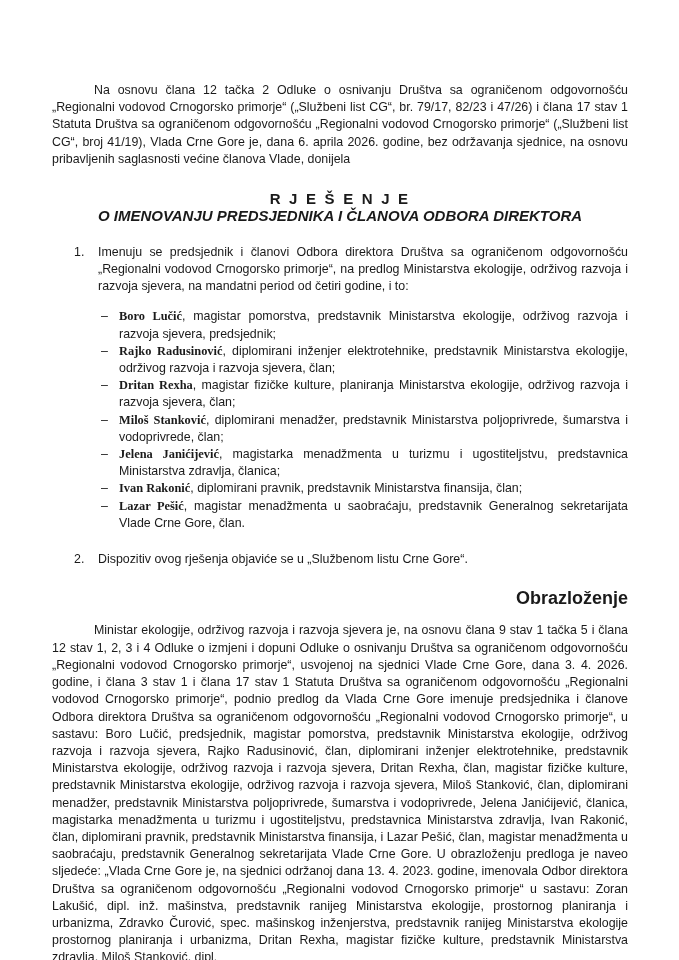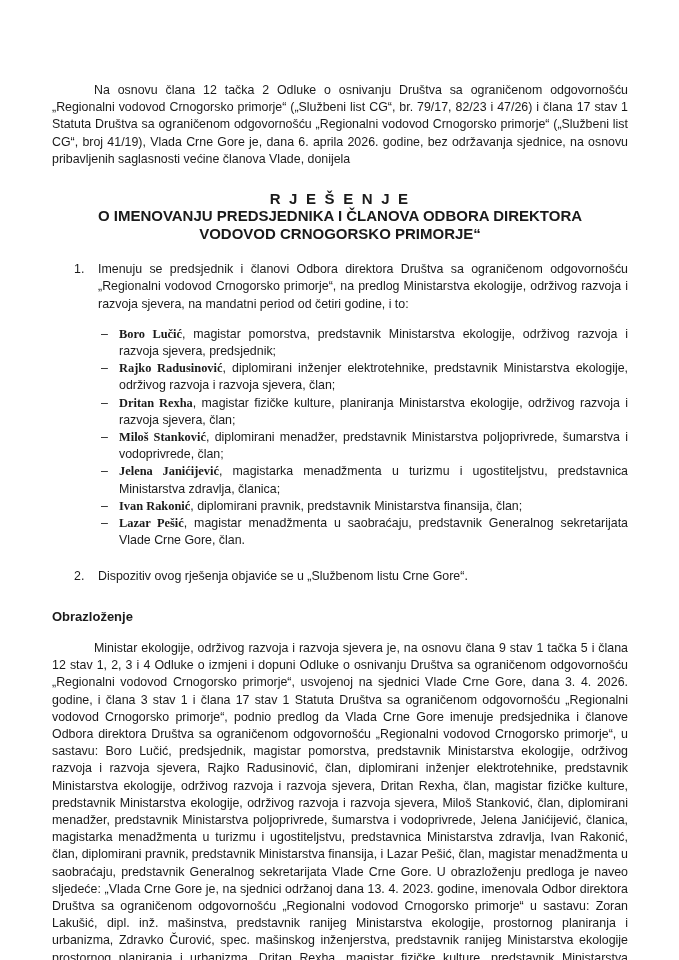--- a/index.html
+++ b/index.html
@@ -45,20 +45,21 @@
     font-size: 15px;
     line-height: 17.4px;
     margin-top: 22px;
   }
   .title-line-1 {
     letter-spacing: 2.2px;
     margin-bottom: 0px;
   }
   .title-line-rest {
     letter-spacing: 0px;
+    font-style: italic;
   }
   .numbered-list {
     margin: 0;
     padding: 0;
     list-style: none;
     margin-top: 19px;
   }
   .numbered-item {
     position: relative;
     padding-left: 46px;
@@ -89,23 +90,23 @@
     position: absolute;
     left: 49px;
     top: 0;
     font-size: 12.4px;
   }
   .dash-item b {
     font-weight: bold;
     font-family: Liberation Serif, serif;
   }
   .section-heading {
-    text-align: left;
+    text-align: right;
     font-weight: bold;
-    font-size: 13px;
+    font-size: 18px;
     line-height: 17.2px;
     margin-top: 22px;
   }
   .body-para {
     margin-top: 15px;
   }
   .cut-bottom {
     
   }
 </style>
@@ -113,21 +114,20 @@
 <body>
 
 <div class="page">
   <div class="content">
 
     <p class="para para-indent">Na osnovu člana 12 tačka 2 Odluke o osnivanju Društva sa ograničenom odgovornošću „Regionalni vodovod Crnogorsko primorje“ („Službeni list CG“, br. 79/17, 82/23 i 47/26) i člana 17 stav 1 Statuta Društva sa ograničenom odgovornošću „Regionalni vodovod Crnogorsko primorje“ („Službeni list CG“, broj 41/19), Vlada Crne Gore je, dana 6. aprila 2026. godine, bez održavanja sjednice, na osnovu pribavljenih saglasnosti većine članova Vlade, donijela</p>
 
     <div class="title-block">
       <div class="title-line-1">R J E Š E N J E</div>
       <div class="title-line-rest">O IMENOVANJU PREDSJEDNIKA I ČLANOVA ODBORA DIREKTORA</div>
-      <div class="title-line-rest">VODOVOD CRNOGORSKO PRIMORJE“</div>
     </div>
 
     <ol class="numbered-list">
       <li class="numbered-item">
         <span class="numbered-marker">1.</span>
         <span>Imenuju se predsjednik i članovi Odbora direktora Društva sa ograničenom odgovornošću „Regionalni vodovod Crnogorsko primorje“, na predlog Ministarstva ekologije, održivog razvoja i razvoja sjevera, na mandatni period od četiri godine, i to:</span>
       </li>
     </ol>
 
     <ul class="dash-list">

